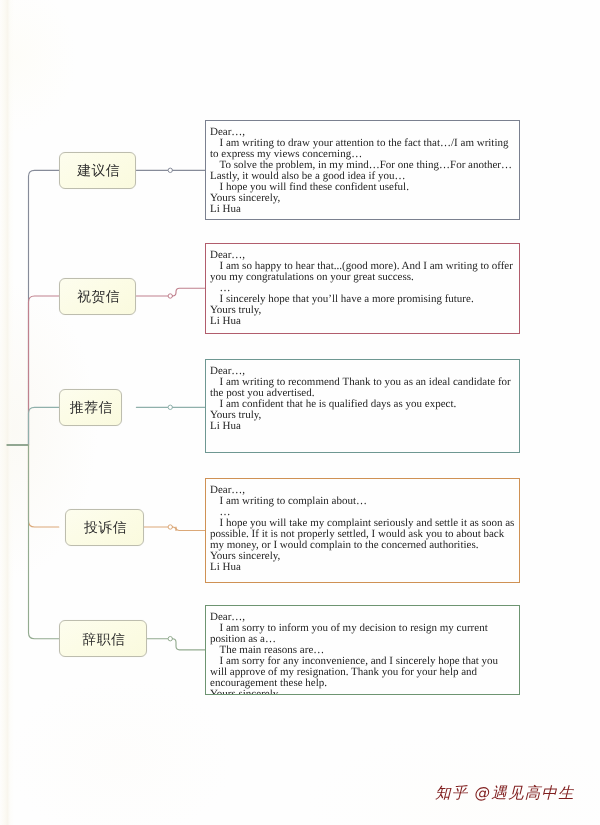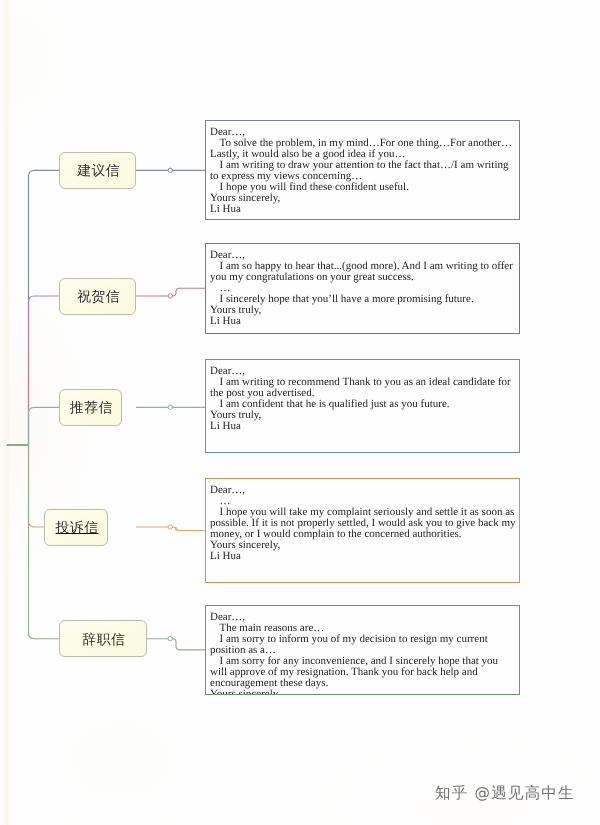--- a/index.html
+++ b/index.html
@@ -63,21 +63,21 @@
     font-size:11px; line-height:11.03px; color:#242424;
     padding:6.0px 1px 0px 4px;
     overflow:hidden;
   }
   .letterbox p { margin:0; text-indent:0; }
   .letterbox p.ind { text-indent:9.5px; }
 
   .watermark {
     position:absolute; z-index:5;
     font-family:"DejaVu Sans", sans-serif;
-    color:#737373; font-size:15.5px; letter-spacing:1.2px; white-space:nowrap;
+    color:#7f1d1d; font-size:15.5px; letter-spacing:1.2px; white-space:nowrap;font-style:italic;
   }
 </style>
 </head>
 <body>
 
 <div id="page">
 
   <div class="paper-bg"></div>
   <div class="paper-tint"></div>
   <div class="gutter"></div>
@@ -114,60 +114,61 @@
 
   <div class="node" style="left:58.8px; top:151.8px; width:77.6px; height:37px;">
     <span class="node-label">建议信</span>
   </div>
   <div class="node" style="left:58.8px; top:277.5px; width:77.6px; height:37px;">
     <span class="node-label">祝贺信</span>
   </div>
   <div class="node" style="left:58.8px; top:388.8px; width:63px; height:37px;">
     <span class="node-label">推荐信</span>
   </div>
-  <div class="node" style="left:44px; top:508.5px; width:64px; height:37px;text-decoration:underline;">
+  <div class="node" style="left:65px; top:508.5px; width:79px; height:37px;">
     <span class="node-label">投诉信</span>
   </div>
   <div class="node" style="left:58.8px; top:620.2px; width:88px; height:37px;">
     <span class="node-label">辞职信</span>
   </div>
 
   <div class="letterbox" style="left: 205px; top: 119.5px; width: 314.5px; height: 100.5px; border-color: rgb(122, 128, 143);">
     <p>Dear…,</p>
+    <p class="ind">I am writing to draw your attention to the fact that…/I am writing to express my views concerning…</p>
     <p class="ind">To solve the problem, in my mind…For one thing…For another…Lastly, it would also be a good idea if you…</p>
-    <p class="ind">I am writing to draw your attention to the fact that…/I am writing to express my views concerning…</p>
     <p class="ind">I hope you will find these confident useful.</p>
     <p>Yours sincerely,</p>
     <p>Li Hua</p>
   </div>
   <div class="letterbox" style="left: 205px; top: 243px; width: 314.5px; height: 90.5px; border-color: rgb(177, 93, 108);">
     <p>Dear…,</p>
     <p class="ind">I am so happy to hear that...(good more). And I am writing to offer you my congratulations on your great success.</p>
     <p class="ind">…</p>
     <p class="ind">I sincerely hope that you’ll have a more promising future.</p>
     <p>Yours truly,</p>
     <p>Li Hua</p>
   </div>
   <div class="letterbox" style="left: 205px; top: 358.5px; width: 314.5px; height: 94.3px; border-color: rgb(110, 151, 146);">
     <p>Dear…,</p>
     <p class="ind">I am writing to recommend Thank to you as an ideal candidate for the post you advertised.</p>
-    <p class="ind">I am confident that he is qualified just as you future.</p>
+    <p class="ind">I am confident that he is qualified days as you expect.</p>
     <p>Yours truly,</p>
     <p>Li Hua</p>
   </div>
   <div class="letterbox" style="left: 205px; top: 478px; width: 314.5px; height: 105px; border-color: rgb(207, 145, 84);">
     <p>Dear…,</p>
+    <p class="ind">I am writing to complain about…</p>
     <p class="ind">…</p>
-    <p class="ind">I hope you will take my complaint seriously and settle it as soon as possible. If it is not properly settled, I would ask you to give back my money, or I would complain to the concerned authorities.</p>
+    <p class="ind">I hope you will take my complaint seriously and settle it as soon as possible. If it is not properly settled, I would ask you to about back my money, or I would complain to the concerned authorities.</p>
     <p>Yours sincerely,</p>
     <p>Li Hua</p>
   </div>
   <div class="letterbox" style="left: 205px; top: 604.5px; width: 314.5px; height: 90.7px; border-color: rgb(109, 148, 113);">
     <p>Dear…,</p>
+    <p class="ind">I am sorry to inform you of my decision to resign my current position as a…</p>
     <p class="ind">The main reasons are…</p>
-    <p class="ind">I am sorry to inform you of my decision to resign my current position as a…</p>
-    <p class="ind">I am sorry for any inconvenience, and I sincerely hope that you will approve of my resignation. Thank you for back help and encouragement these days.</p>
+    <p class="ind">I am sorry for any inconvenience, and I sincerely hope that you will approve of my resignation. Thank you for your help and encouragement these help.</p>
     <p>Yours sincerely,</p>
     <p>Li Hua</p>
   </div>
 
   <div class="watermark" style="left:435px; top:783px;">知乎 @遇见高中生</div>
 </div>
 
 </body></html>

